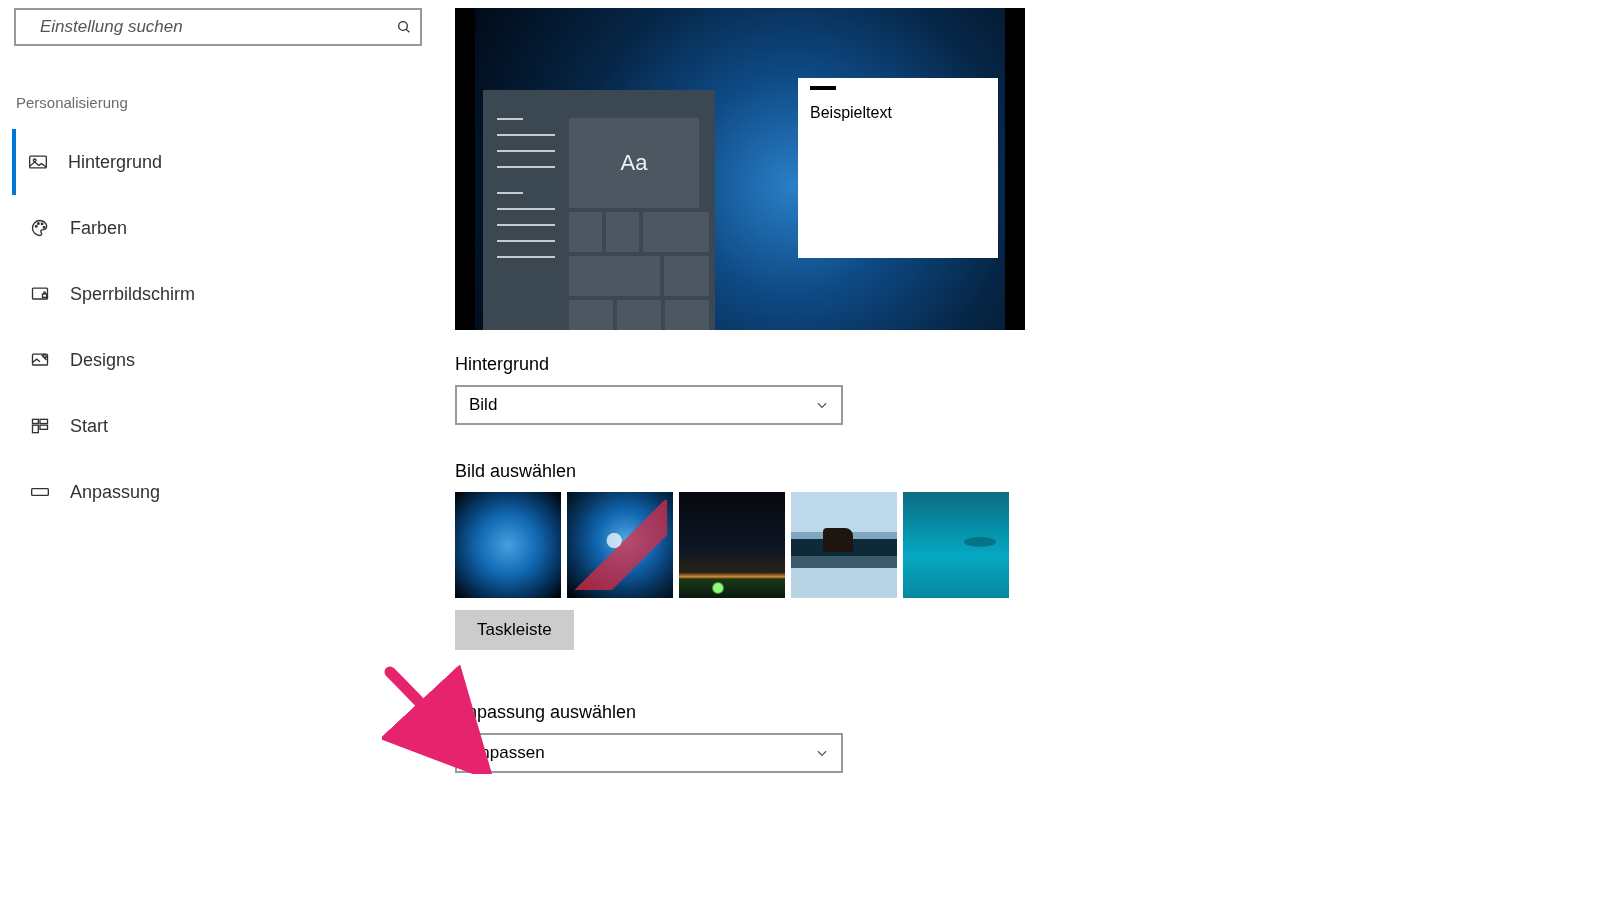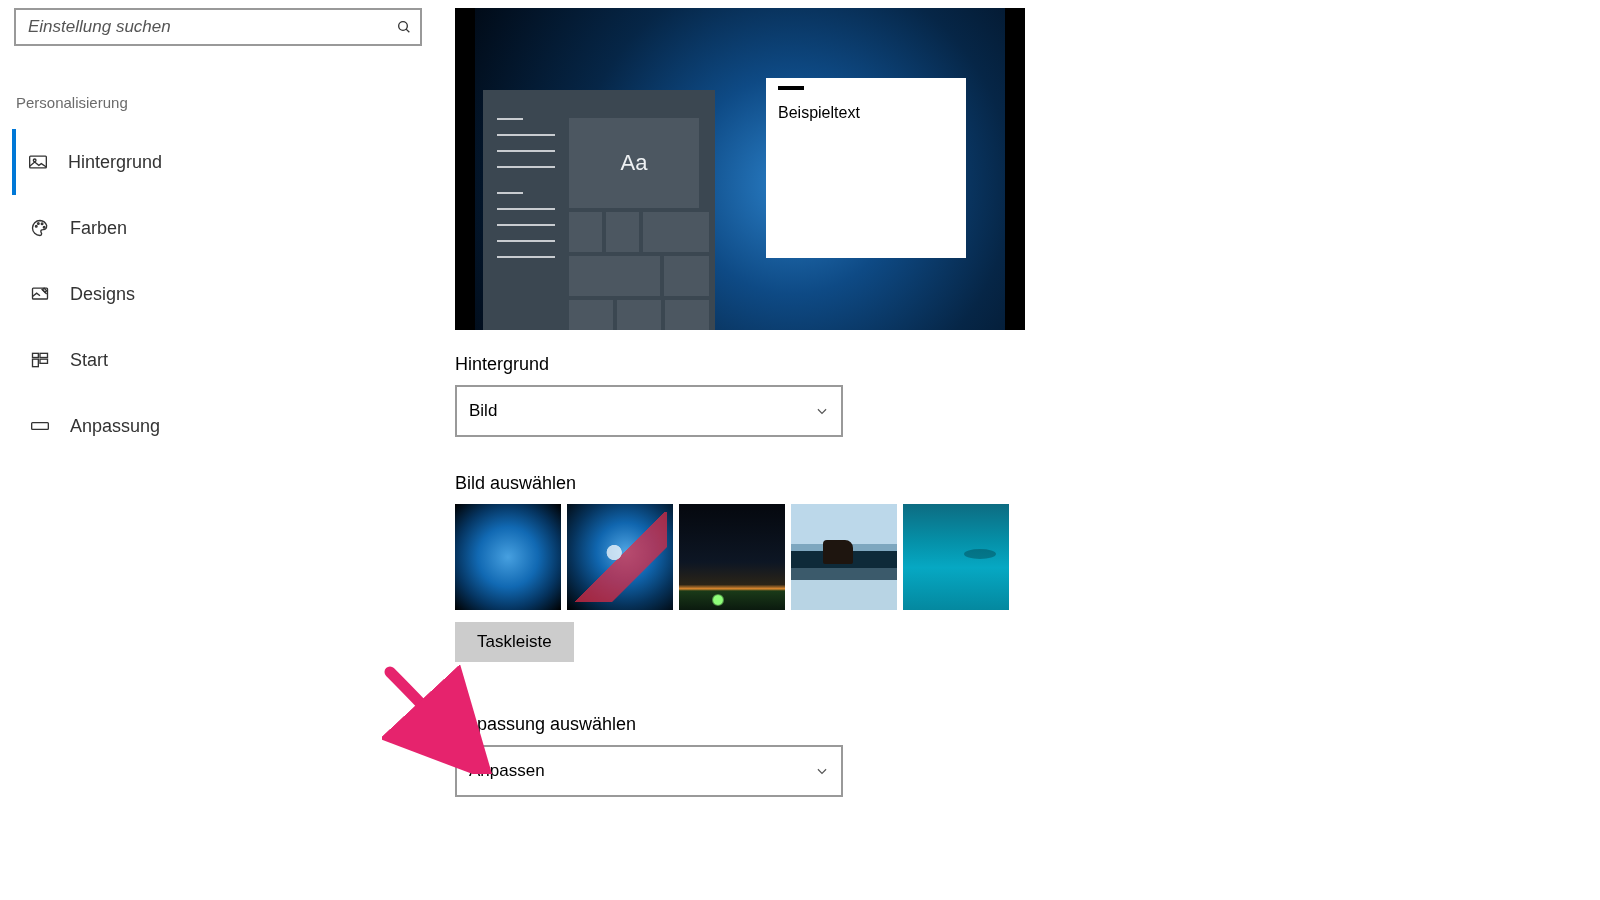--- a/index.html
+++ b/index.html
@@ -16,21 +16,21 @@
   .sidebar {
     width: 455px;
     padding: 8px 0 0 14px;
   }
   .search-box {
     width: 408px;
     height: 38px;
     border: 2px solid #999;
     display: flex;
     align-items: center;
-    padding: 0 8px 0 12px;
+    padding: 0 8px 0 24px;
     background: #fff;
   }
   .search-box input {
     flex: 1;
     border: none;
     outline: none;
     font-size: 17px;
     font-style: italic;
     font-family: inherit;
     color: #333;
@@ -94,31 +94,31 @@
     background:#4c5761;
     color:#eef1f3;
     font-size:22px;
     display:flex; align-items:center; justify-content:center;
     margin-bottom:4px;
   }
   .tile-row { display:flex; gap:4px; margin-bottom:4px;}
   .tile-s { background:#4c5761; flex:1; height:40px; }
   .sample-window {
     position:absolute;
-    right: 59px; top: 70px;
+    right: 27px; top: 70px;
     width: 200px; height: 180px;
     background:#fff;
     padding:8px 12px;
   }
   .sample-window .bar { width:26px; height:4px; background:#000; margin-bottom:14px; }
   .sample-window .txt { font-size:16px; }
   .section-label { font-size:18px; margin-bottom: 10px; margin-top: 4px; }
   .combo {
     width: 388px;
-    height: 52px;
+    height: 40px;
     border: 2px solid #999;
     display:flex;
     align-items:center;
     justify-content:space-between;
     padding: 0 12px;
     background:#fff;
     cursor:pointer;
     margin-bottom: 36px;
   }
   .combo span { font-size:17px; }
@@ -199,20 +199,30 @@
               <circle cx="14.5" cy="7" r="1"></circle>
               <circle cx="17" cy="11" r="1"></circle>
             </svg>
         </span>
         <span class="label">Farben</span>
       </li>
       <li>
         <span class="nicon">
           <svg viewBox="0 0 24 24" fill="none" stroke="currentColor" stroke-width="1.6">
               <rect x="3" y="5" width="18" height="13" rx="1"></rect>
+              <rect x="15" y="12" width="5" height="4"></rect>
+              <path d="M16.5 12v-1.5a1 1 0 0 1 2 0V12"></path>
+            </svg>
+        </span>
+        <span class="label">Sperrbildschirm</span>
+      </li>
+      <li>
+        <span class="nicon">
+          <svg viewBox="0 0 24 24" fill="none" stroke="currentColor" stroke-width="1.6">
+              <rect x="3" y="5" width="18" height="13" rx="1"></rect>
               <path d="M3 15l5-4 4 3"></path>
               <path d="M14 6l6 6"></path>
               <path d="M17 5l3 3-2 2-3-3z"></path>
             </svg>
         </span>
         <span class="label">Designs</span>
       </li>
       <li>
         <span class="nicon">
           <svg viewBox="0 0 24 24" fill="none" stroke="currentColor" stroke-width="1.6">

